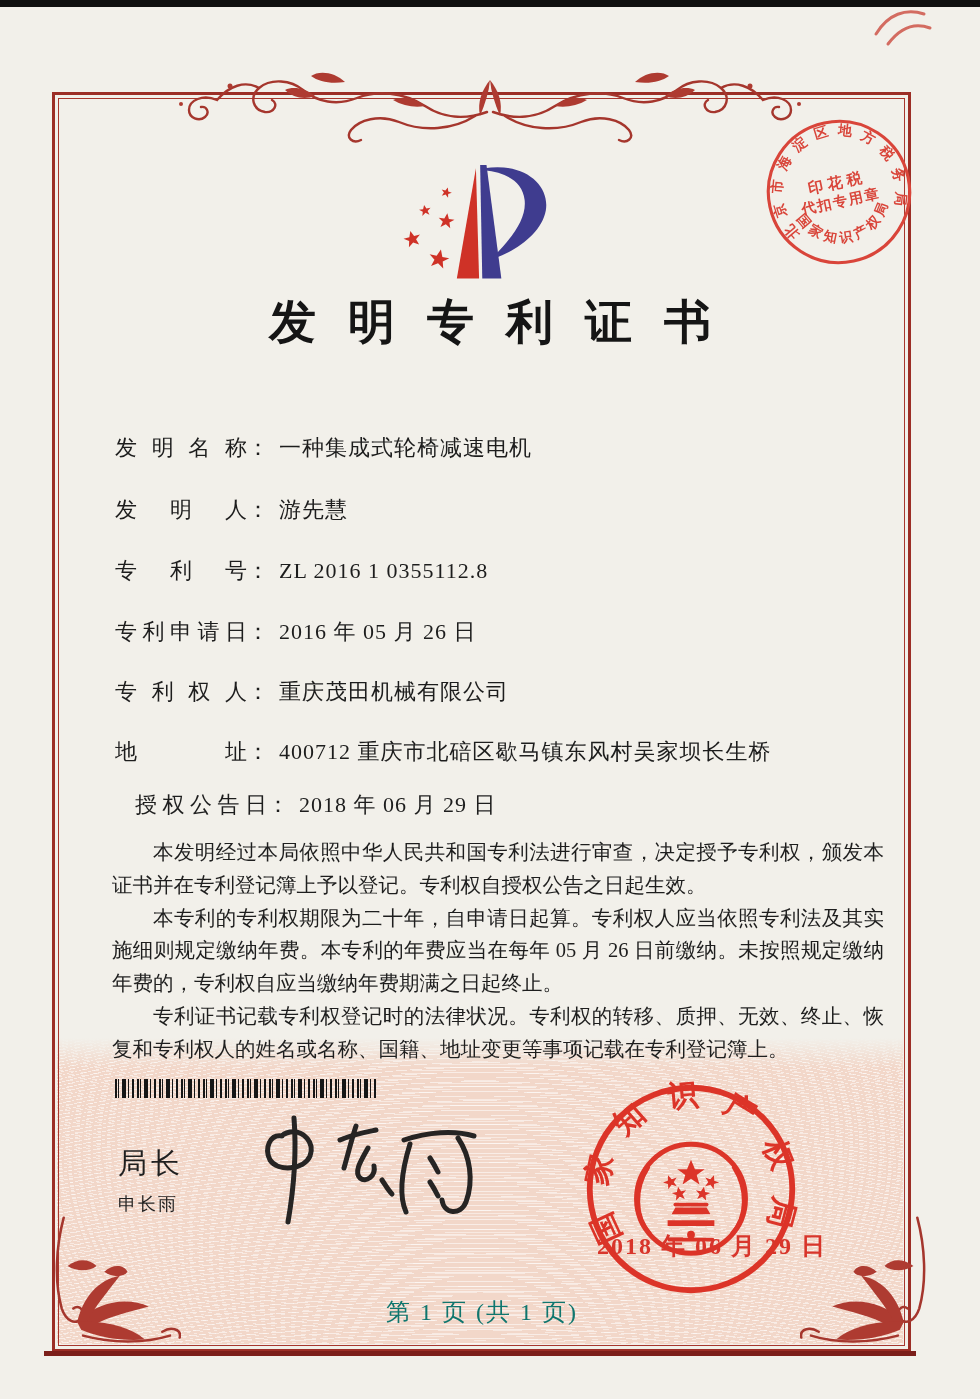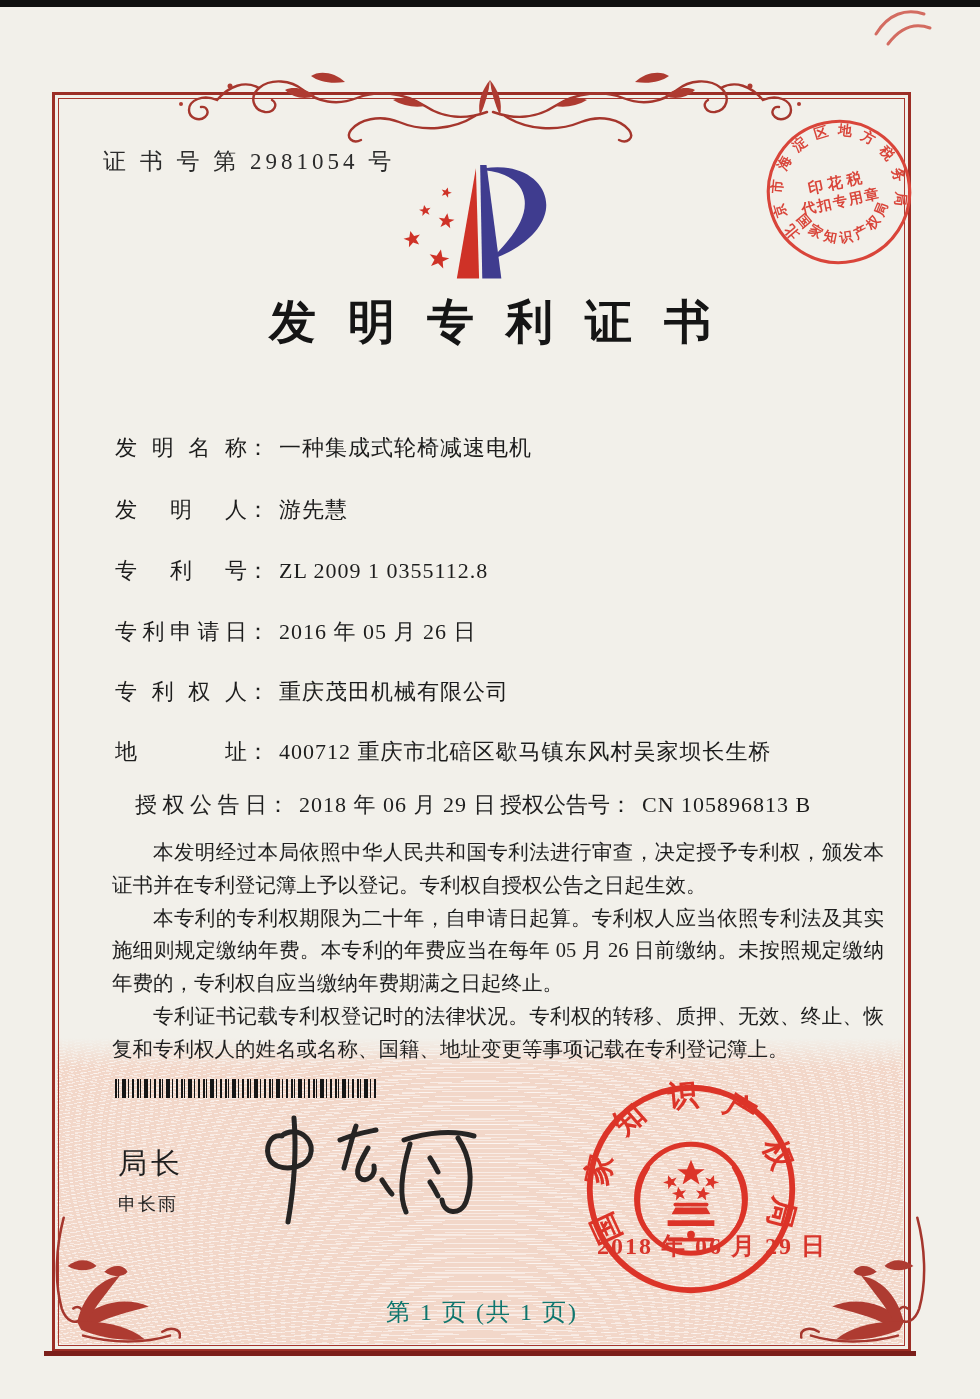--- a/index.html
+++ b/index.html
@@ -108,21 +108,20 @@
     </g>
   </svg>
 
   <svg class="corner-print" width="80" height="48" viewBox="0 0 80 48">
     <g fill="none" stroke="#c94034" stroke-width="3" opacity="0.75" stroke-linecap="round">
       <path d="M8,32 C20,12 38,6 56,12"></path>
       <path d="M20,42 C32,26 46,20 62,26"></path>
     </g>
   </svg>
 
-  <div class="cert-no">证 书 号 第 2981054 号</div>
 
   <svg class="logo" width="233" height="159" viewBox="0 0 220 150">
     <defs>
       <path id="star" d="M0,-10 L2.9,-3.1 10,-3.1 4.2,1.2 6.2,8.1 0,3.9 -6.2,8.1 -4.2,1.2 -10,-3.1 -2.9,-3.1 Z"></path>
     </defs>
     <g fill="#cf3227">
       <use href="#star" transform="translate(72,43) scale(0.5) rotate(18)"></use>
       <use href="#star" transform="translate(52,60) scale(0.55) rotate(-10)"></use>
       <use href="#star" transform="translate(72,70) scale(0.75) rotate(8)"></use>
       <use href="#star" transform="translate(40,87) scale(0.8) rotate(-14)"></use>
@@ -137,36 +136,33 @@
 
   <div class="title">发明专利证书</div>
 
   <div class="frow" style="top:495px;">
     <span class="flabel">发明人</span><span class="colon">：</span><span class="fvalue">游先慧</span>
   </div>
   <div class="frow" style="top:433px;">
     <span class="flabel">发明名称</span><span class="colon">：</span><span class="fvalue">一种集成式轮椅减速电机</span>
   </div>
   <div class="frow" style="top:556px;">
-    <span class="flabel">专利号</span><span class="colon">：</span><span class="fvalue">ZL 2009 1 0355112.8</span>
+    <span class="flabel">专利号</span><span class="colon">：</span><span class="fvalue">ZL 2016 1 0355112.8</span>
   </div>
   <div class="frow" style="top:617px;">
     <span class="flabel">专利申请日</span><span class="colon">：</span><span class="fvalue">2016 年 05 月 26 日</span>
   </div>
   <div class="frow" style="top:677px;">
     <span class="flabel">专利权人</span><span class="colon">：</span><span class="fvalue">重庆茂田机械有限公司</span>
   </div>
   <div class="frow" style="top:737px;">
     <span class="flabel">地址</span><span class="colon">：</span><span class="fvalue">400712 重庆市北碚区歇马镇东风村吴家坝长生桥</span>
   </div>
   <div class="frow" style="top:790px;margin-left:20px;">
     <span class="flabel">授权公告日</span><span class="colon">：</span><span class="fvalue">2018 年 06 月 29 日</span>
-    <span class="col2">
-      <span>授权公告号</span><span class="colon">：</span><span class="fvalue">CN 105896813 B</span>
-    </span>
   </div>
 
   <div class="paras">
     <p>本发明经过本局依照中华人民共和国专利法进行审查，决定授予专利权，颁发本证书并在专利登记簿上予以登记。专利权自授权公告之日起生效。</p>
     <p>本专利的专利权期限为二十年，自申请日起算。专利权人应当依照专利法及其实施细则规定缴纳年费。本专利的年费应当在每年 05 月 26 日前缴纳。未按照规定缴纳年费的，专利权自应当缴纳年费期满之日起终止。</p>
     <p>专利证书记载专利权登记时的法律状况。专利权的转移、质押、无效、终止、恢复和专利权人的姓名或名称、国籍、地址变更等事项记载在专利登记簿上。</p>
   </div>
 
   <div class="barcode"></div>
 

